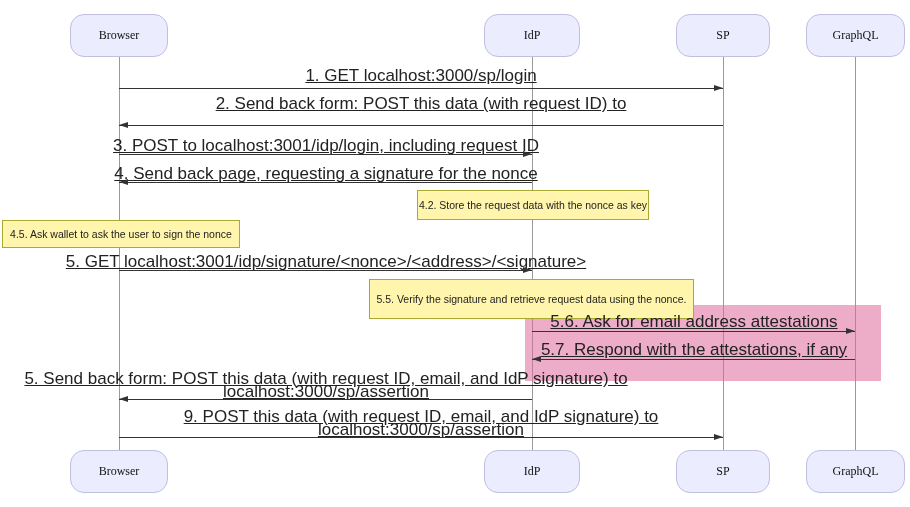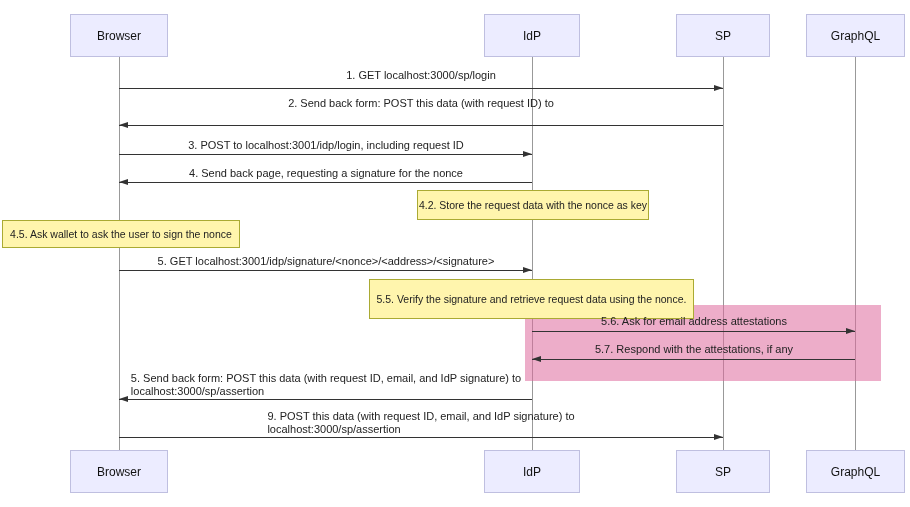--- a/index.html
+++ b/index.html
@@ -23,37 +23,40 @@
     position: absolute;
     background: var(--highlight_fill, rgba(223,105,157,0.55));
     z-index: 2;
   }
   .actor {
     position: absolute;
     width: 98px;
     height: 43px;
     background: var(--actor_fill, #ECECFF);
     border: 1px solid var(--actor_border, #BFBFE0);
-    border-radius: 0;
+    border-radius: 14px;
     box-sizing: border-box;
     display: flex;
     align-items: center;
     justify-content: center;
     font-size: 12px;
     color: #111111;
     z-index: 4;
+    font-family: Liberation Serif, serif;
   }
   .msg-label {
     position: absolute;
     transform: translateX(-50%);
+    text-align: center;
     white-space: nowrap;
-    font-size: 11px;
+    font-size: 17px;
     line-height: 13px;
     color: #222222;
     z-index: 3;
+    text-decoration: underline;
   }
   .msg-line {
     position: absolute;
     height: 0;
     border-top: 1px solid var(--line_color, #333333);
     z-index: 3;
   }
   .msg-line.right::after {
     content: "";
     position: absolute;

